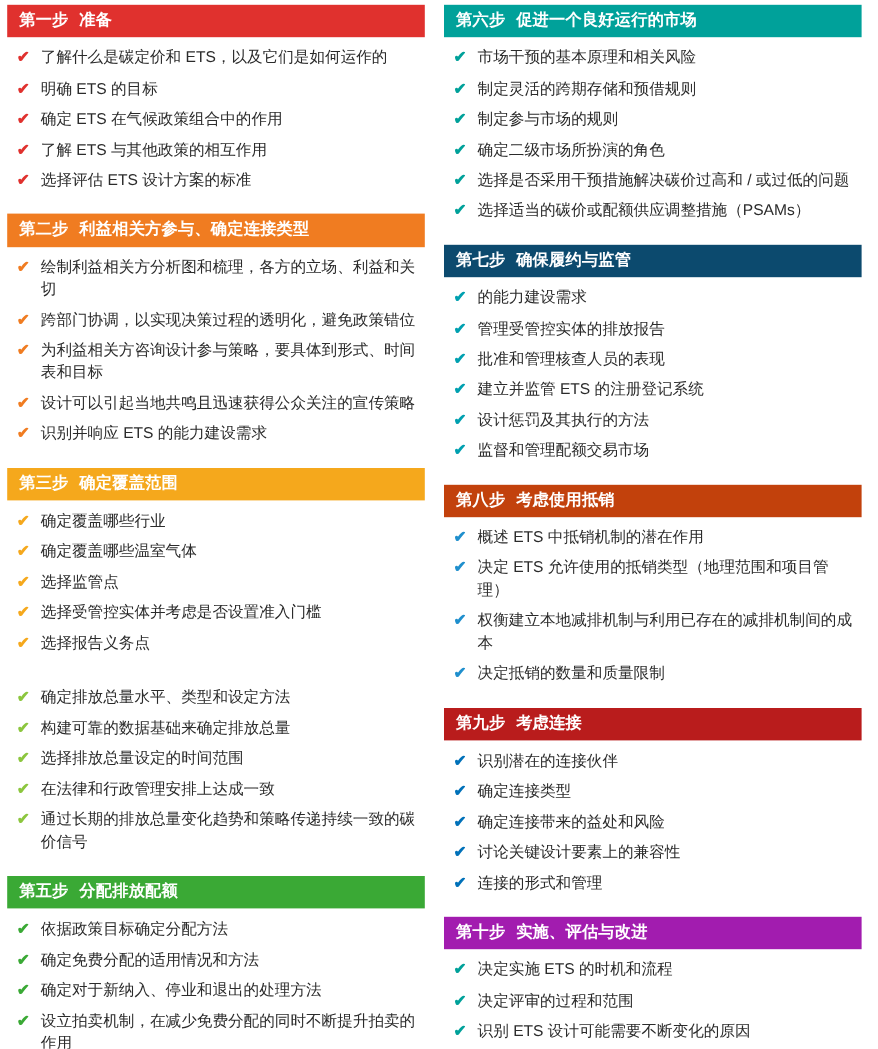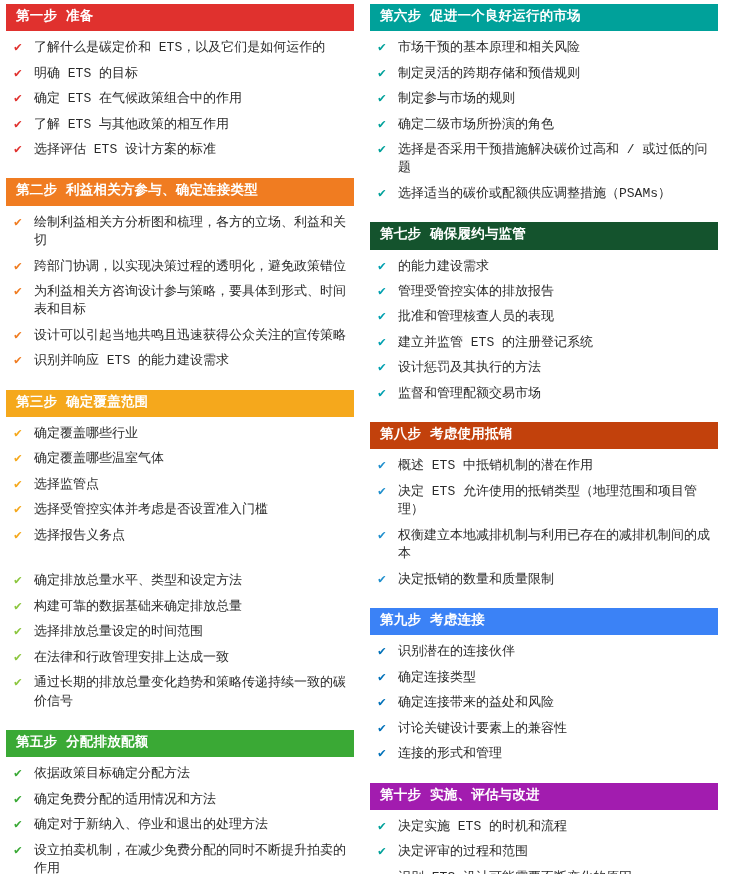--- a/index.html
+++ b/index.html
@@ -22,21 +22,20 @@
     padding: 4px 6px 0 6px;
     display: flex;
     gap: 16px;
   }
   .column {
     width: 348px;
     flex: 0 0 348px;
   }
   .step {
     margin-bottom: 10px;
-    font-family: Liberation Mono, monospace;
   }
   .step-header {
     color: #ffffff;
     font-size: 13.5px;
     font-weight: bold;
     line-height: 1.2;
     padding: 5px 10px 6px 10px;
     letter-spacing: 0.2px;
   }
   .step-header .num {
@@ -217,21 +216,21 @@
             <span class="tick" style="color: rgb(0, 161, 154);">✔</span>
             <span class="txt">选择是否采用干预措施解决碳价过高和 / 或过低的问题</span>
           </li>
           <li>
             <span class="tick" style="color: rgb(0, 161, 154);">✔</span>
             <span class="txt">选择适当的碳价或配额供应调整措施（PSAMs）</span>
           </li>
         </ul>
       </div>
       <div class="step">
-        <div class="step-header" style="background: #14532d;"><span class="num">第七步</span><span>确保履约与监管</span></div>
+        <div class="step-header" style="background: #0c4a6e;"><span class="num">第七步</span><span>确保履约与监管</span></div>
         <ul class="step-list">
           <li>
             <span class="tick" style="color: rgb(0, 160, 176);">✔</span>
             <span class="txt">的能力建设需求</span>
           </li>
           <li>
             <span class="tick" style="color: rgb(0, 160, 176);">✔</span>
             <span class="txt">管理受管控实体的排放报告</span>
           </li>
           <li>
@@ -267,21 +266,21 @@
             <span class="tick" style="color: rgb(31, 143, 205);">✔</span>
             <span class="txt">权衡建立本地减排机制与利用已存在的减排机制间的成本</span>
           </li>
           <li>
             <span class="tick" style="color: rgb(31, 143, 205);">✔</span>
             <span class="txt">决定抵销的数量和质量限制</span>
           </li>
         </ul>
       </div>
       <div class="step">
-        <div class="step-header" style="background: #3b82f6;"><span class="num">第九步</span><span>考虑连接</span></div>
+        <div class="step-header" style="background: #b91c1c;"><span class="num">第九步</span><span>考虑连接</span></div>
         <ul class="step-list">
           <li>
             <span class="tick" style="color: rgb(0, 113, 185);">✔</span>
             <span class="txt">识别潜在的连接伙伴</span>
           </li>
           <li>
             <span class="tick" style="color: rgb(0, 113, 185);">✔</span>
             <span class="txt">确定连接类型</span>
           </li>
           <li>

